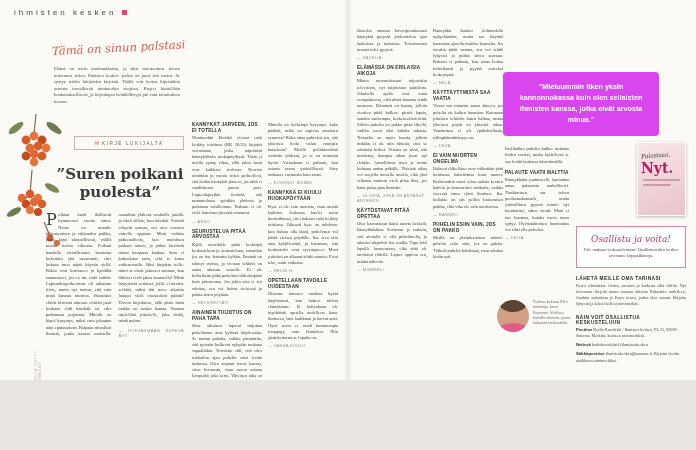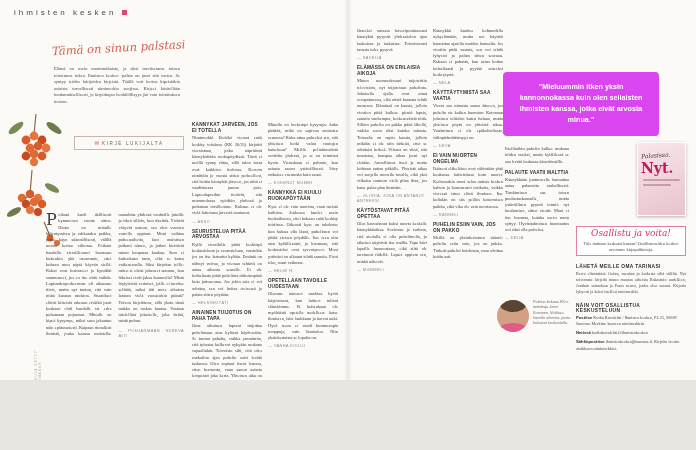--- a/index.html
+++ b/index.html
@@ -62,21 +62,21 @@
   .avatar{width:32px;height:32px;border-radius:50%;background:#d2a085;position:relative;
           overflow:hidden;flex:0 0 auto;}
   .avatar .hair{position:absolute;top:-3px;left:3px;right:3px;height:15px;background:#5a4433;
           border-radius:50%;}
   .avatar .shirt{position:absolute;bottom:-5px;left:1px;right:1px;height:14px;background:#e05c86;
           border-radius:50% 50% 0 0;}
   .editor-caption{font-family:"Liberation Sans",sans-serif;font-size:3.8px;line-height:1.4;
           color:#6f6f6f;}
   
   .sidebar{position:absolute;left:576px;top:226px;width:110px;}
-  .participate{border:1px solid #e2829f;padding:1px 6px;text-align:center;background:#fff;}
+  .participate{border:1px solid #e2829f;padding:7px 6px;text-align:center;background:#fff;}
   .participate .ptitle{font-family:"DejaVu Serif",serif;font-style:italic;font-size:9px;
           color:#d6336c;margin-bottom:3px;}
   .participate .pbody{font-size:4.4px;line-height:1.45;color:#4a4a4a;}
   .sb-h{margin:8px 0 2px;font-family:"Liberation Sans",sans-serif;font-weight:bold;
           font-size:4.8px;letter-spacing:0.4px;color:#2e2e2e;}
   .sb-p{margin:0 0 3px;font-size:4.2px;line-height:1.45;text-align:justify;color:#4a4a4a;}
   .entry{margin:0 0 3px;font-size:4.2px;line-height:1.45;color:#4a4a4a;}
   .entry .lead{font-family:"Liberation Sans",sans-serif;font-weight:bold;color:#2e2e2e;}
   
   .pg-footer{position:absolute;top:429px;font-family:"Liberation Sans",sans-serif;font-size:3.9px;
@@ -121,20 +121,21 @@
       <circle cx="34" cy="102" r="4" fill="#c84a20"></circle>
     <circle cx="46" cy="128" r="3.4" fill="#d95b2a"></circle>
       <circle cx="53" cy="133" r="3" fill="#e06a33"></circle>
   </svg>
 
   <div class="kirje-box">
     <span class="env">✉</span>
     <span>KIRJE LUKIJALTA</span>
   </div>
 
+  <h1 class="headline">”Suren poikani puolesta”</h1>
 
   <div class="feature-body">
     <p><span class="dropcap">P</span><span>oikani kuoli äkillisesti kymmenen vuotta sitten. Hauta on minulle hiljentymisen ja rakkauden paikka, jossa käyn säännöllisesti, välillä monta kertaa viikossa. Poikani haudalla vieraillessani huomaan kuitenkin yhä useammin, ettei kukaan muu näytä käyvän siellä. Kukat ovat kuivuneet ja kynttilät sammuneet, jos en itse niitä vaihda. Lapsuudenperheemme oli aikanaan tiivis, mutta nyt tuntuu, että vain minä kannan muistoa. Sisarukset elävät kiireistä arkeaan eivätkä juuri koskaan ehdi haudalle tai edes puhumaan pojastani. Minulle on kipeä kysymys, miksi suru jakautuu näin epätasaisesti. Kaipaan rinnalleni ihmistä, jonka kanssa muistella: naurahtaa yhdessä vanhoille jutuille ja itkeä silloin, kun itkettää. Ystävät väsyvät suruun, sen olen vuosien varrella oppinut. Moni vaihtaa puheenaihetta, kun mainitsen poikani nimen, ja jotkut kiertävät minut kaupassa kaukaa. Suru ei kuitenkaan tartu, eikä se katoa vaikenemalla. Siksi kirjoitan teille: miten te olette jakaneet surunne, kun läheiset eivät jaksa kuunnella? Mistä löytyisivät vertaiset, joille ei tarvitse selittää, miksi äiti suree aikuista lastaan vielä vuosienkin päästä? Toivon kirjeitänne, sillä yksin tämä taakka on raskas kantaa. Vastaan mielelläni jokaiselle, joka tietää, mistä puhun.</span></p>
     <div class="feature-sig">— POHJANMAAN SUREVA ÄITI</div>
   </div>
 
   <div class="footer-note">
     <div>Keskustelu jatkuu seuraavassa numerossa.</div>
     <div>Katso osallistumisohjeet viereiseltä sivulta!</div>
   </div>

